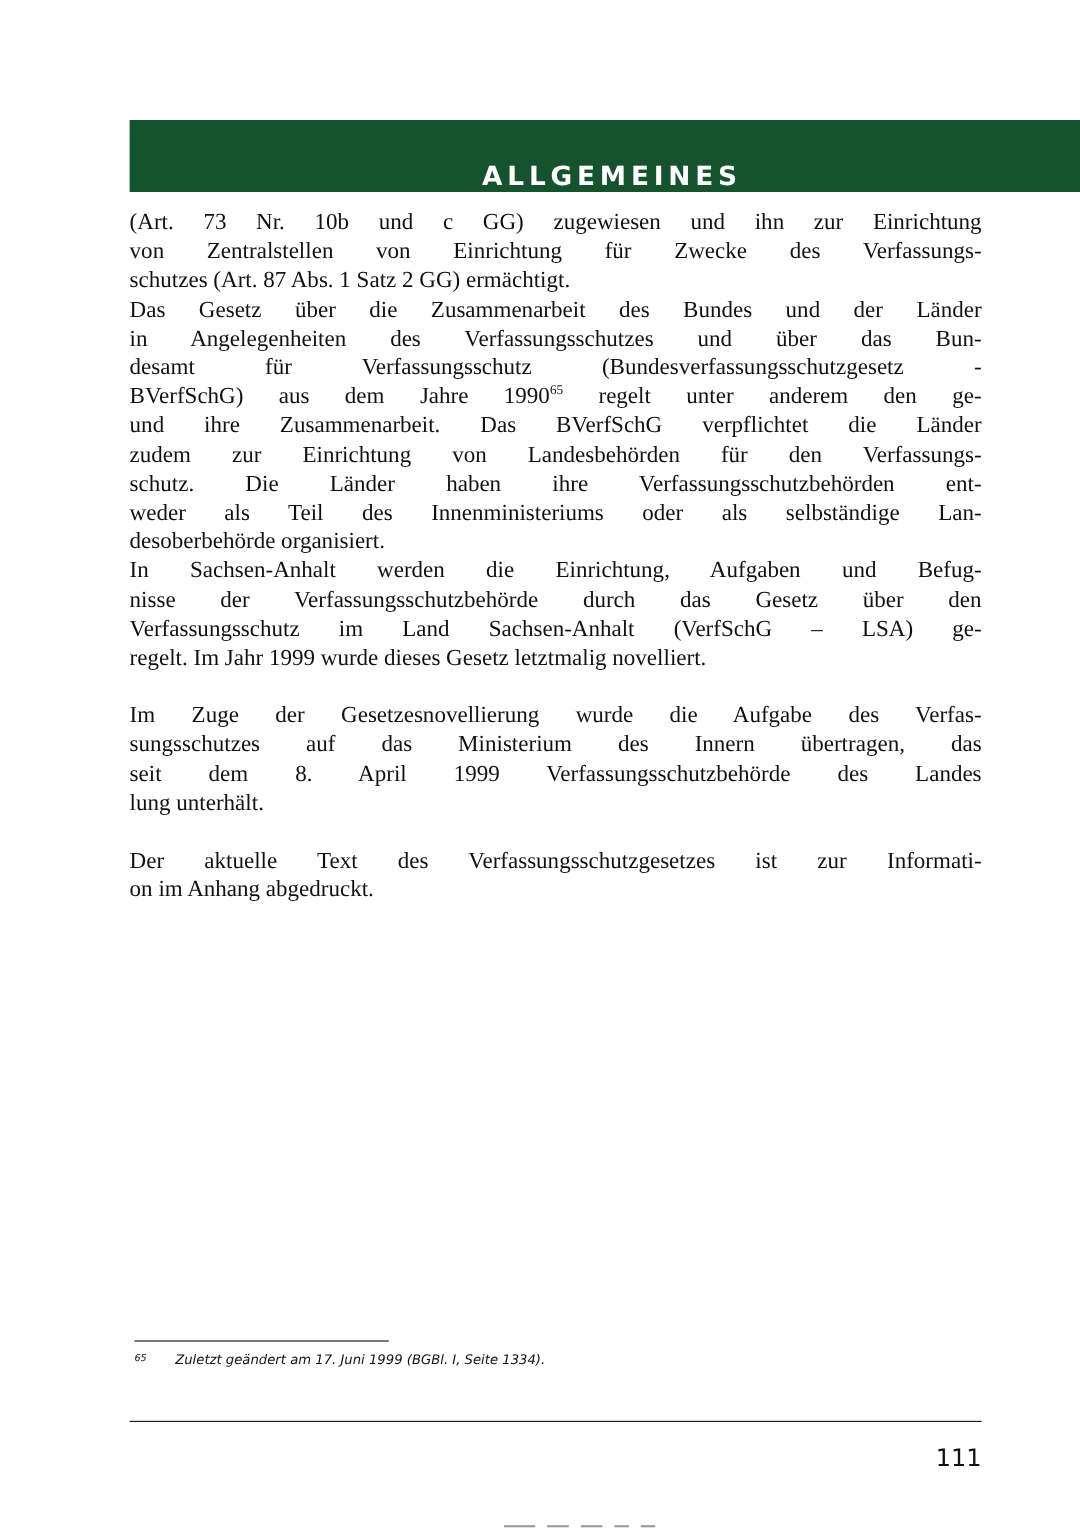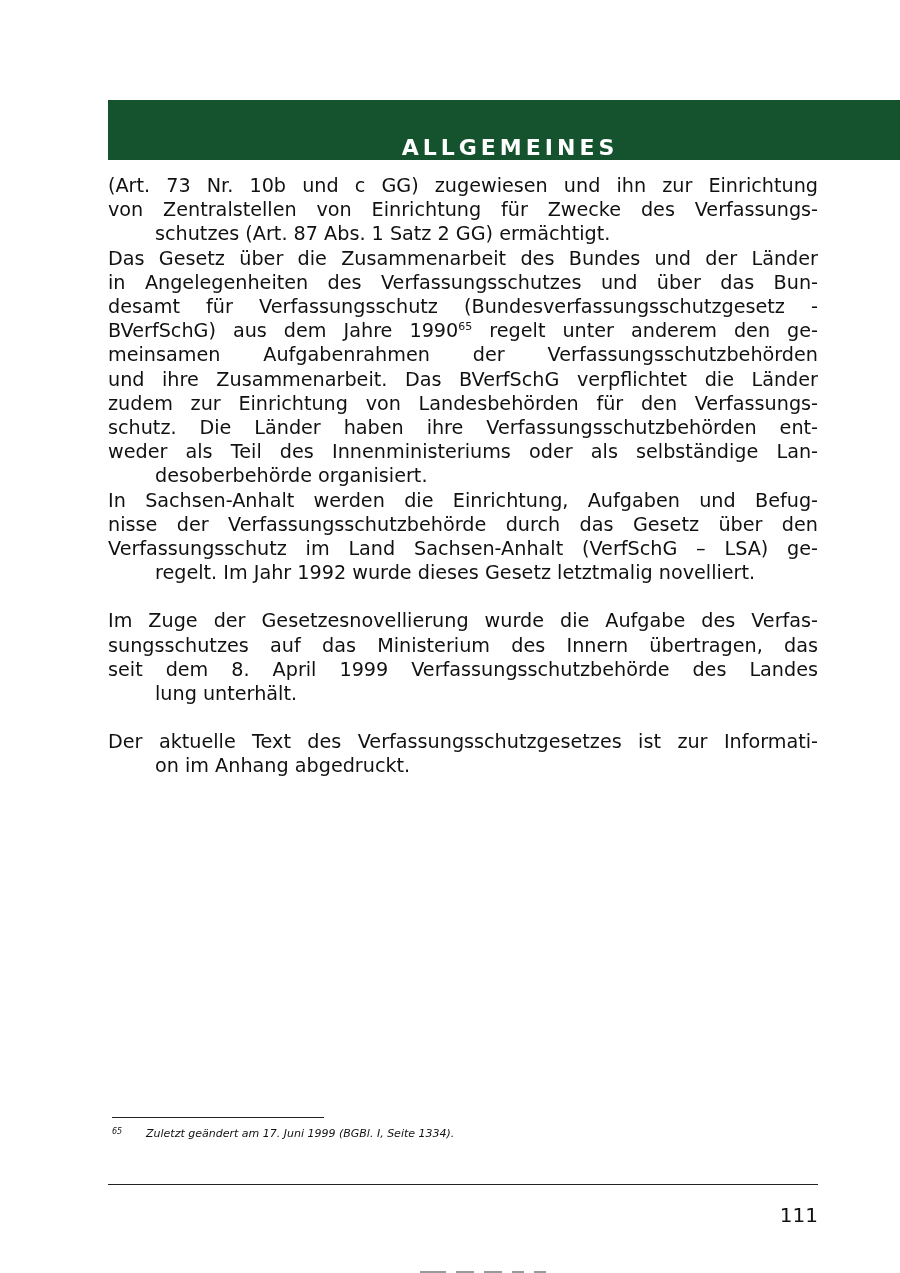--- a/index.html
+++ b/index.html
@@ -4,24 +4,24 @@
 <style>
   html, body { margin: 0; padding: 0; background: #ffffff; }
   body { width: 900px; height: 1273px; position: relative; overflow: hidden;
          font-family: "DejaVu Sans", sans-serif; color: #111; }
   .header-bar { position: absolute; left: 108px; top: 100px; width: 804px; height: 60px;
                 background: #14532d; display: flex; align-items: flex-end; justify-content: center; }
   .header-title { color: #fff; font-family: "DejaVu Sans", sans-serif; font-weight: bold;
                   font-size: 22px; letter-spacing: 4px; }
   .body-text { position: absolute; left: 108px; top: 174px; width: 710px;
                font-size: 19.2px; line-height: 24.2px; text-align: justify; }
-  .body-text p { margin: 0; }
+  .body-text p { margin: 0; font-family: Liberation Serif, serif; }
   .body-text p.gap { margin-top: 24px; }
   .line { display: block; text-align: justify; text-align-last: justify; white-space: nowrap; }
-  .line.last { text-align-last: left; margin-left: 47px; }
+  .line.last { text-align-last: left; }
   sup { font-size: 11px; line-height: 0; vertical-align: super; }
   .fn-rule { position: absolute; left: 112px; top: 1117px; width: 212px; height: 1px; background: #222; }
   .footnote { position: absolute; left: 112px; top: 1127px; font-size: 11px; font-style: italic; }
   .fn-mark { display: inline-block; width: 34px; font-size: 8px; vertical-align: top; }
   .bottom-rule { position: absolute; left: 108px; top: 1184px; width: 710px; height: 1px; background: #222; }
   .page-number { position: absolute; right: 82px; top: 1203px; font-size: 20px; }
   .scan-marks { position: absolute; left: 420px; top: 1271px; display: flex; }
   .scan-marks span { height: 2px; background: #999; margin-right: 10px; display: block; }
 </style>
 </head>
@@ -35,32 +35,31 @@
     <p>
       <span class="line">(Art. 73 Nr. 10b und c GG) zugewiesen und ihn zur Einrichtung</span>
       <span class="line">von Zentralstellen von Einrichtung für Zwecke des Verfassungs-</span>
       <span class="line last">schutzes (Art. 87 Abs. 1 Satz 2 GG) ermächtigt.</span>
     </p>
     <p>
       <span class="line">Das Gesetz über die Zusammenarbeit des Bundes und der Länder</span>
       <span class="line">in Angelegenheiten des Verfassungsschutzes und über das Bun-</span>
       <span class="line">desamt für Verfassungsschutz (Bundesverfassungsschutzgesetz -</span>
       <span class="line">BVerfSchG) aus dem Jahre 1990<sup>65</sup> regelt unter anderem den ge-</span>
-      <span class="line">meinsamen Aufgabenrahmen der Verfassungsschutzbehörden</span>
       <span class="line">und ihre Zusammenarbeit. Das BVerfSchG verpflichtet die Länder</span>
       <span class="line">zudem zur Einrichtung von Landesbehörden für den Verfassungs-</span>
       <span class="line">schutz. Die Länder haben ihre Verfassungsschutzbehörden ent-</span>
       <span class="line">weder als Teil des Innenministeriums oder als selbständige Lan-</span>
       <span class="line last">desoberbehörde organisiert.</span>
     </p>
     <p>
       <span class="line">In Sachsen-Anhalt werden die Einrichtung, Aufgaben und Befug-</span>
       <span class="line">nisse der Verfassungsschutzbehörde durch das Gesetz über den</span>
       <span class="line">Verfassungsschutz im Land Sachsen-Anhalt (VerfSchG – LSA) ge-</span>
-      <span class="line last">regelt. Im Jahr 1992 wurde dieses Gesetz letztmalig novelliert.</span>
+      <span class="line last">regelt. Im Jahr 1999 wurde dieses Gesetz letztmalig novelliert.</span>
     </p>
     <p class="gap">
       <span class="line">Im Zuge der Gesetzesnovellierung wurde die Aufgabe des Verfas-</span>
       <span class="line">sungsschutzes auf das Ministerium des Innern übertragen, das</span>
       <span class="line">seit dem 8. April 1999 Verfassungsschutzbehörde des Landes</span>
       <span class="line last">lung unterhält.</span>
     </p>
     <p class="gap">
       <span class="line">Der aktuelle Text des Verfassungsschutzgesetzes ist zur Informati-</span>
       <span class="line last">on im Anhang abgedruckt.</span>

